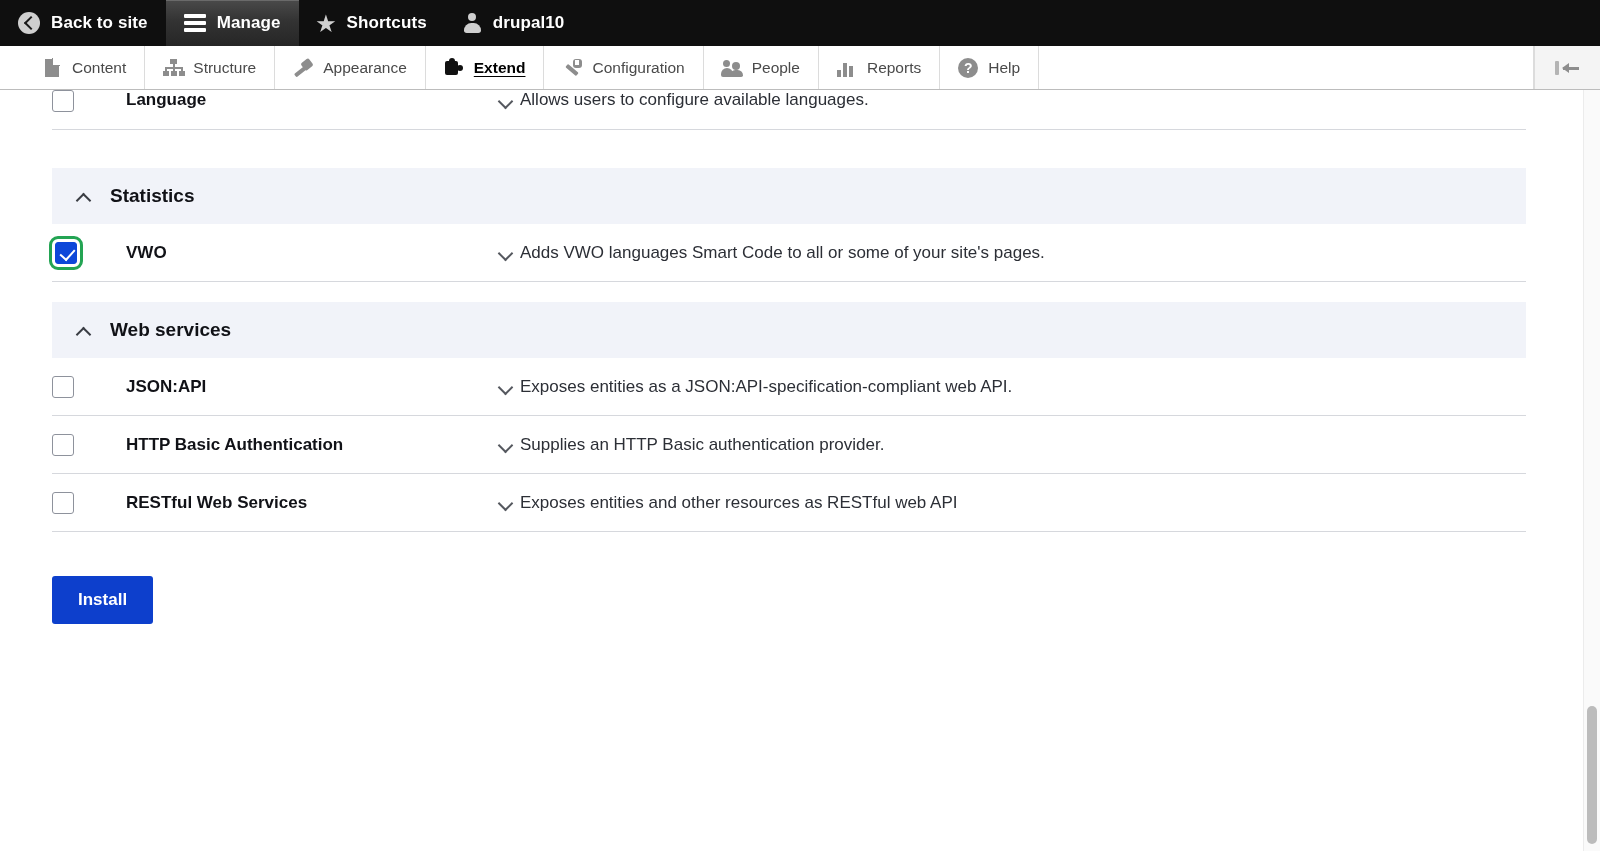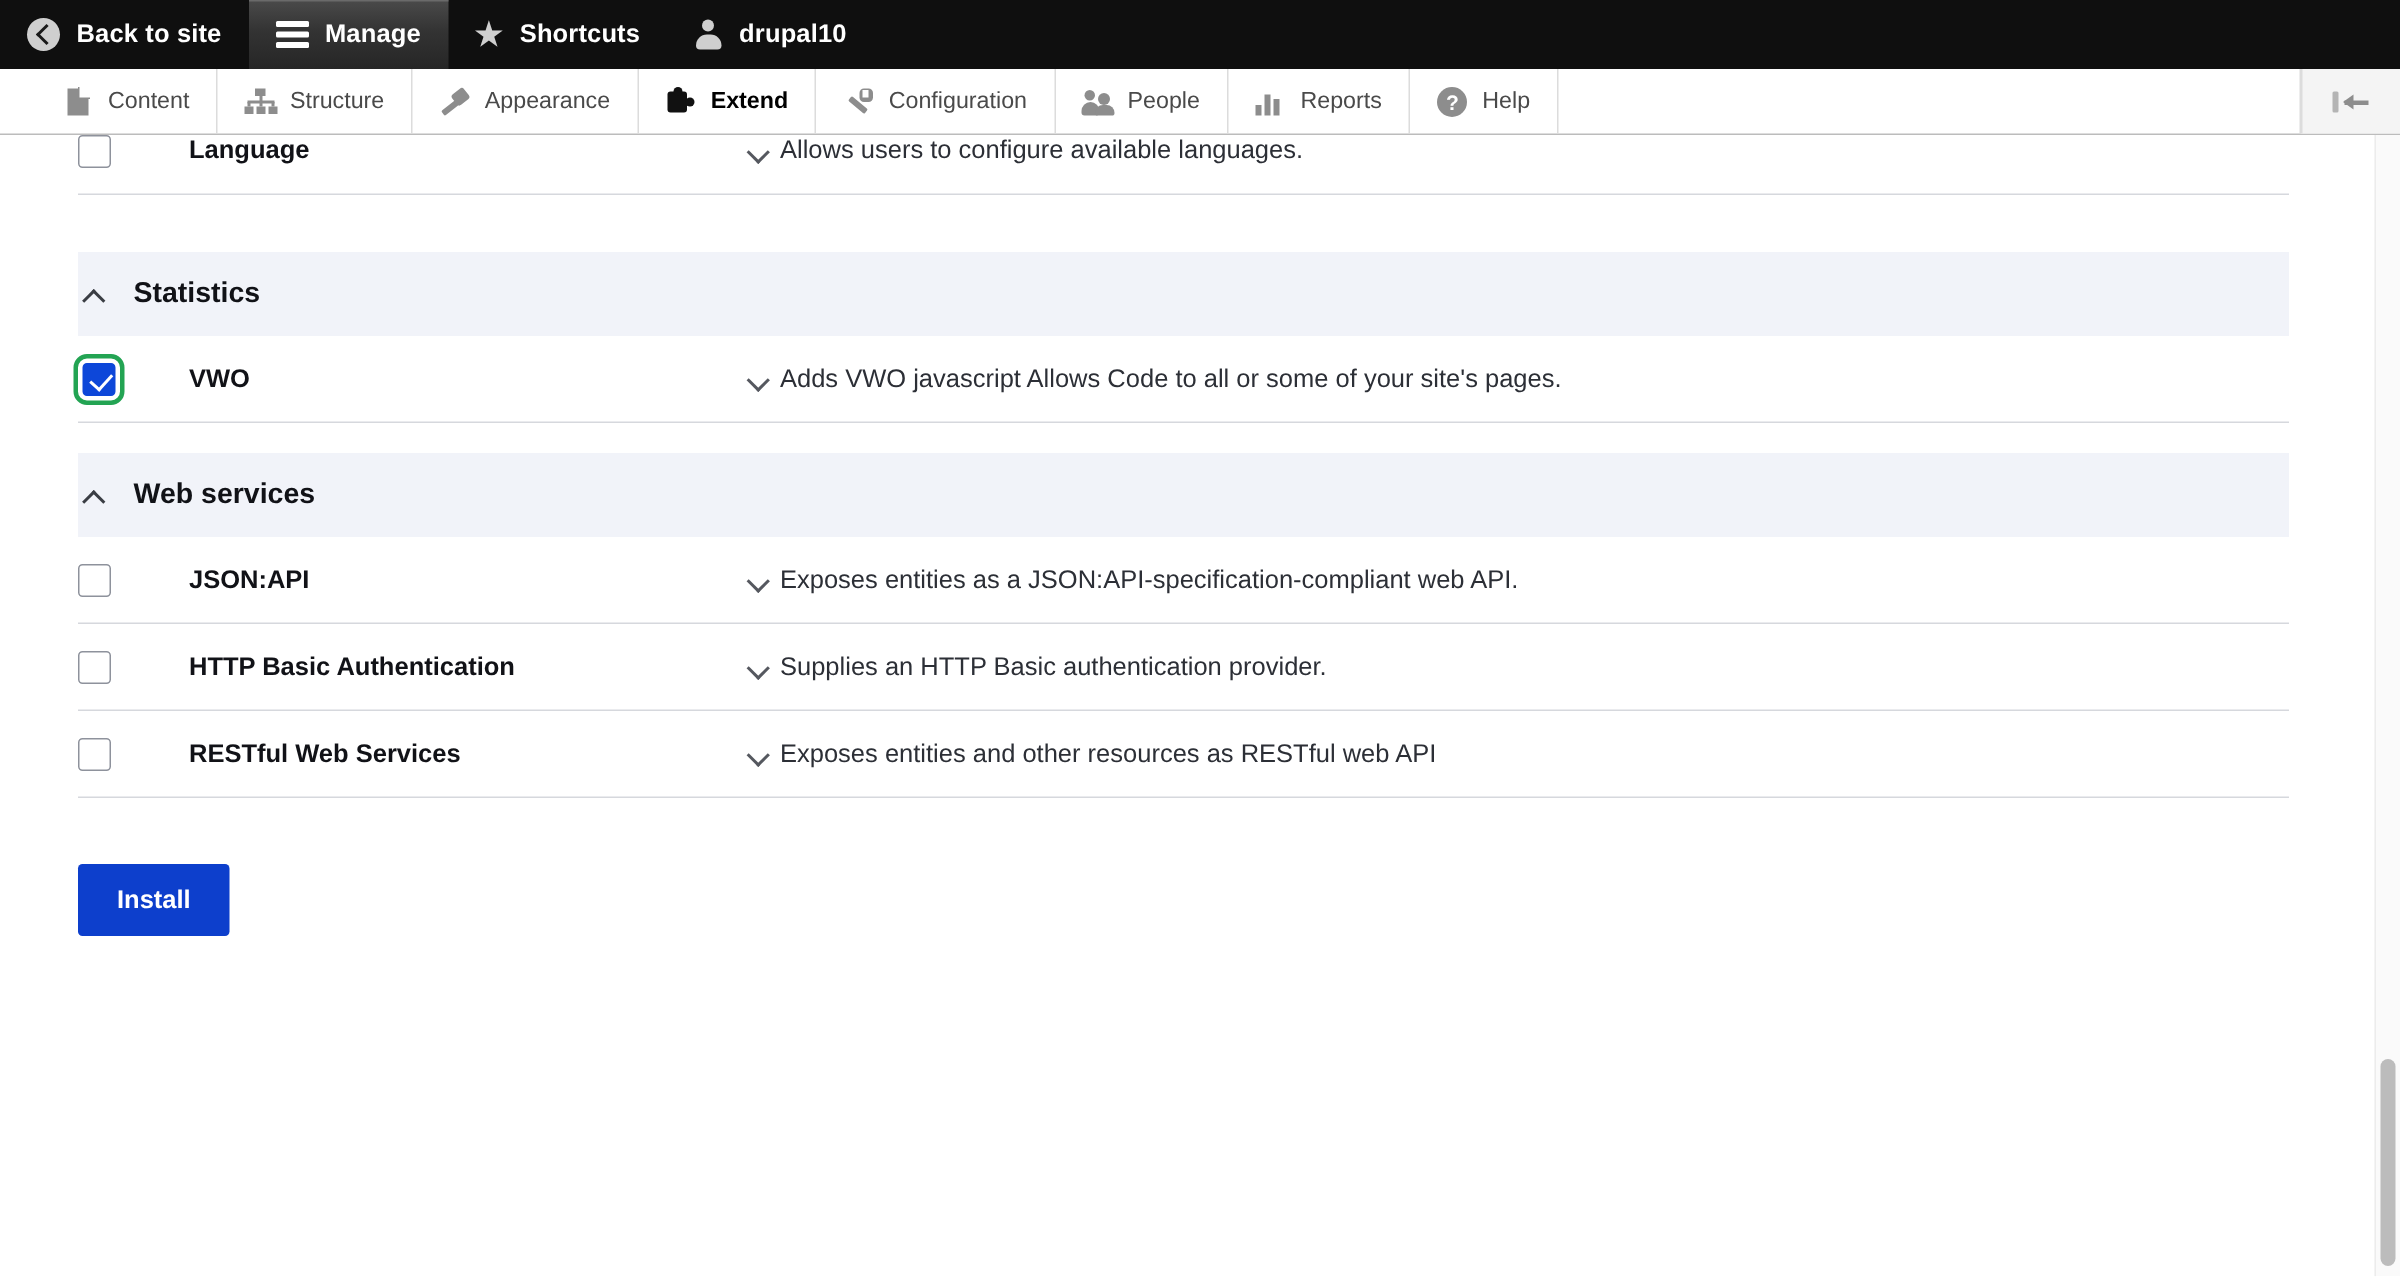--- a/index.html
+++ b/index.html
@@ -61,21 +61,21 @@
   }
   .menu-item {
     display: flex; align-items: center; gap: 10px;
     padding: 0 18px;
     border-right: 1px solid #dcdcdc;
     font-size: 15.5px;
     color: #4a4a4a;
     white-space: nowrap;
   }
   .menu-item.active { color: #000000; font-weight: bold; }
-  .menu-item.active .menu-label { text-underline-offset: 3px; text-align: right; }
+  .menu-item.active .menu-label { text-decoration: underline; text-underline-offset: 3px; text-align: right; }
   .menu-spacer { flex: 1; border-right: 1px solid #dcdcdc; }
   .menu-collapse {
     width: 66px; background: #f4f4f4;
     display: flex; align-items: center; justify-content: center;
     border-left: 1px solid #dcdcdc;
   }
 
   
   .mi { display:inline-flex; align-items:center; justify-content:center; width:20px; height:20px; position:relative; }
   .mi-doc { width:14px; height:18px; background:#8d8d8d; position:relative; }
@@ -153,21 +153,21 @@
     width: 9px; height: 9px;
     border-right: 2.2px solid #55585f; border-bottom: 2.2px solid #55585f;
     transform: rotate(45deg);
   }
   .mod-desc { font-size: 17px; color: #2c2f36; }
 
   .group-header {
     background: #f1f3f9;
     height: 56px;
     display: flex; align-items: center; gap: 18px;
-    padding-left: 4px;
+    padding-left: 25px;
     margin-top: 38px;
   }
   .group-header.tight { margin-top: 20px; }
   .chev-up { width: 15px; height: 9px; position: relative; flex: none; }
   .chev-up::after {
     content: ""; position: absolute; left: 1px; top: 3px;
     width: 9px; height: 9px;
     border-left: 2.2px solid #3a3d44; border-top: 2.2px solid #3a3d44;
     transform: rotate(45deg);
   }
@@ -363,21 +363,21 @@
 
       <div class="mod-row">
         <div class="cb-cell">
           <span class="cb-focus">
             <span class="checkbox checked"></span>
           </span>
         </div>
         <div class="mod-name">VWO</div>
         <div class="mod-desc-cell">
           <span class="chev-down"></span>
-          <span class="mod-desc">Adds VWO javascript Allows Code to all or some of your site's pages.</span>
+          <span class="mod-desc">Adds VWO languages Smart Code to all or some of your site's pages.</span>
         </div>
       </div>
 
       <div class="group-header tight">
         <span class="chev-up"></span>
         <span class="group-title">Web services</span>
       </div>
 
       <div class="mod-row">
         <div class="cb-cell">

